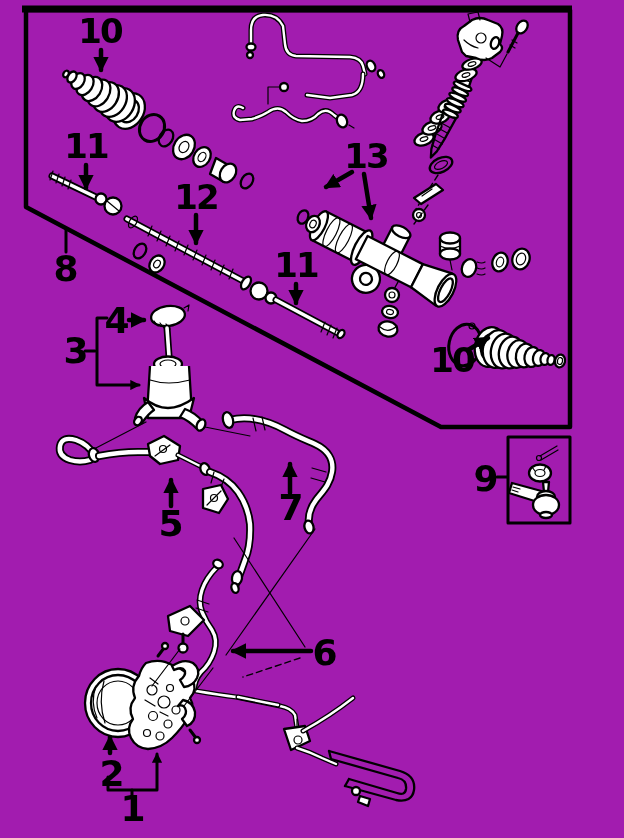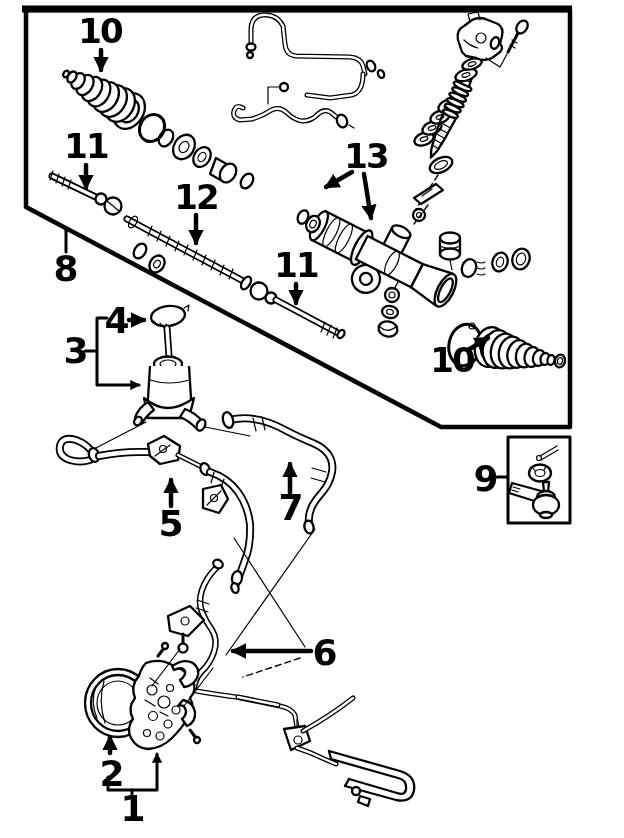--- a/index.html
+++ b/index.html
@@ -1,16 +1,16 @@
 <!DOCTYPE html>
 <html><head>
 <meta charset="utf-8">
 <style>
   html,body{margin:0;padding:0;background:#888;}
-  .page{width:624px;height:838px;background:#ffffff;position:relative;margin:0 auto;overflow:hidden;}
+  .page{width:624px;height:838px;background:#a21caf;position:relative;margin:0 auto;overflow:hidden;}
   svg{display:block;}
   .ln{stroke:#000;fill:none;stroke-width:2.3;stroke-linecap:round;stroke-linejoin:round;}
   .fw{stroke:#000;fill:#fff;stroke-width:2.3;stroke-linejoin:round;}
   .heavy{stroke-width:4.5;}
   .mid{stroke-width:3;}
   .thin{stroke-width:1.2;}
   .dash{stroke-dasharray:6 4;stroke-width:1.4;}
   .pipe-o{stroke:#000;fill:none;stroke-width:5;stroke-linecap:round;}
   .pipe-i{stroke:#fff;fill:none;stroke-width:2.4;stroke-linecap:round;}
   .hose-o{stroke:#000;fill:none;stroke-width:8;stroke-linecap:round;}

